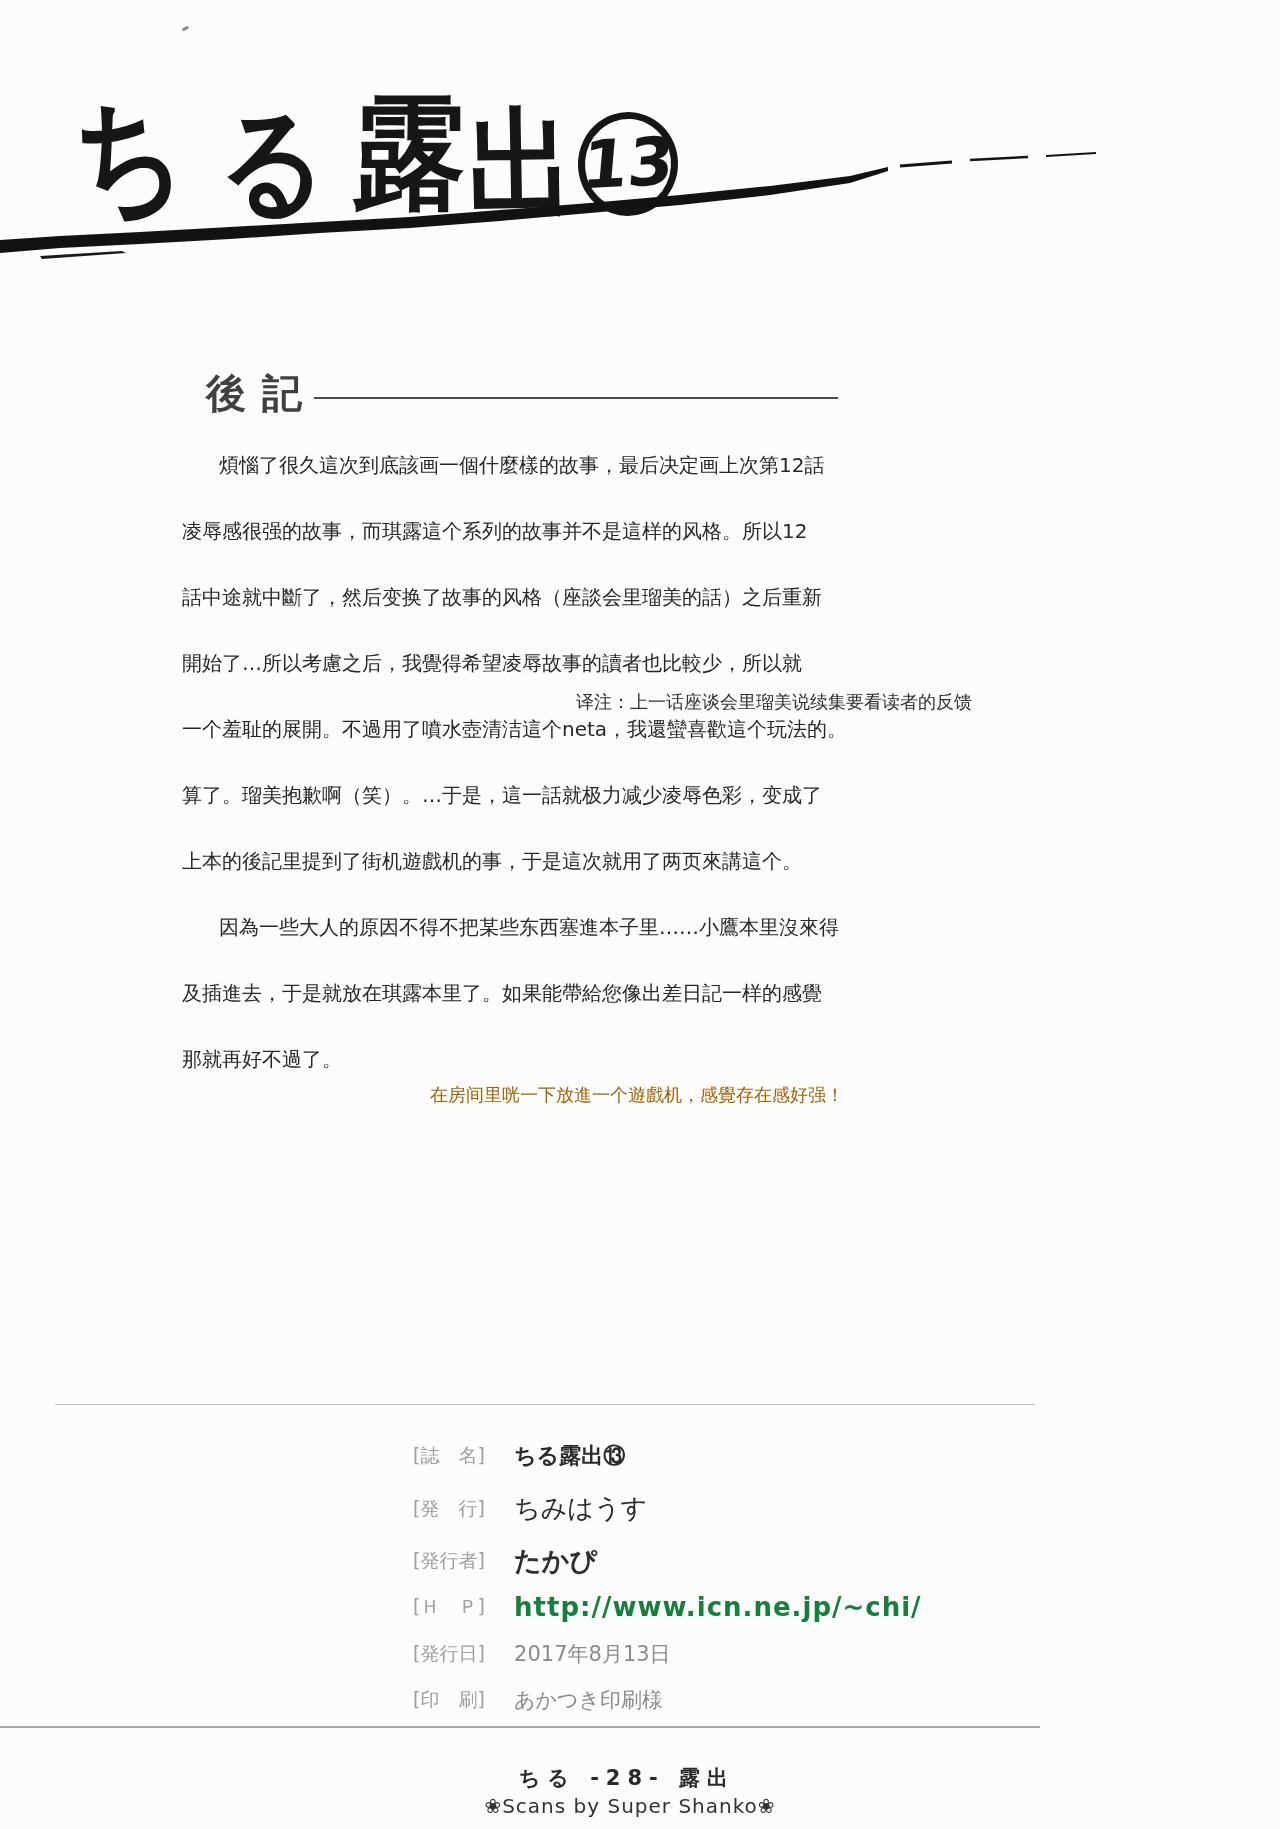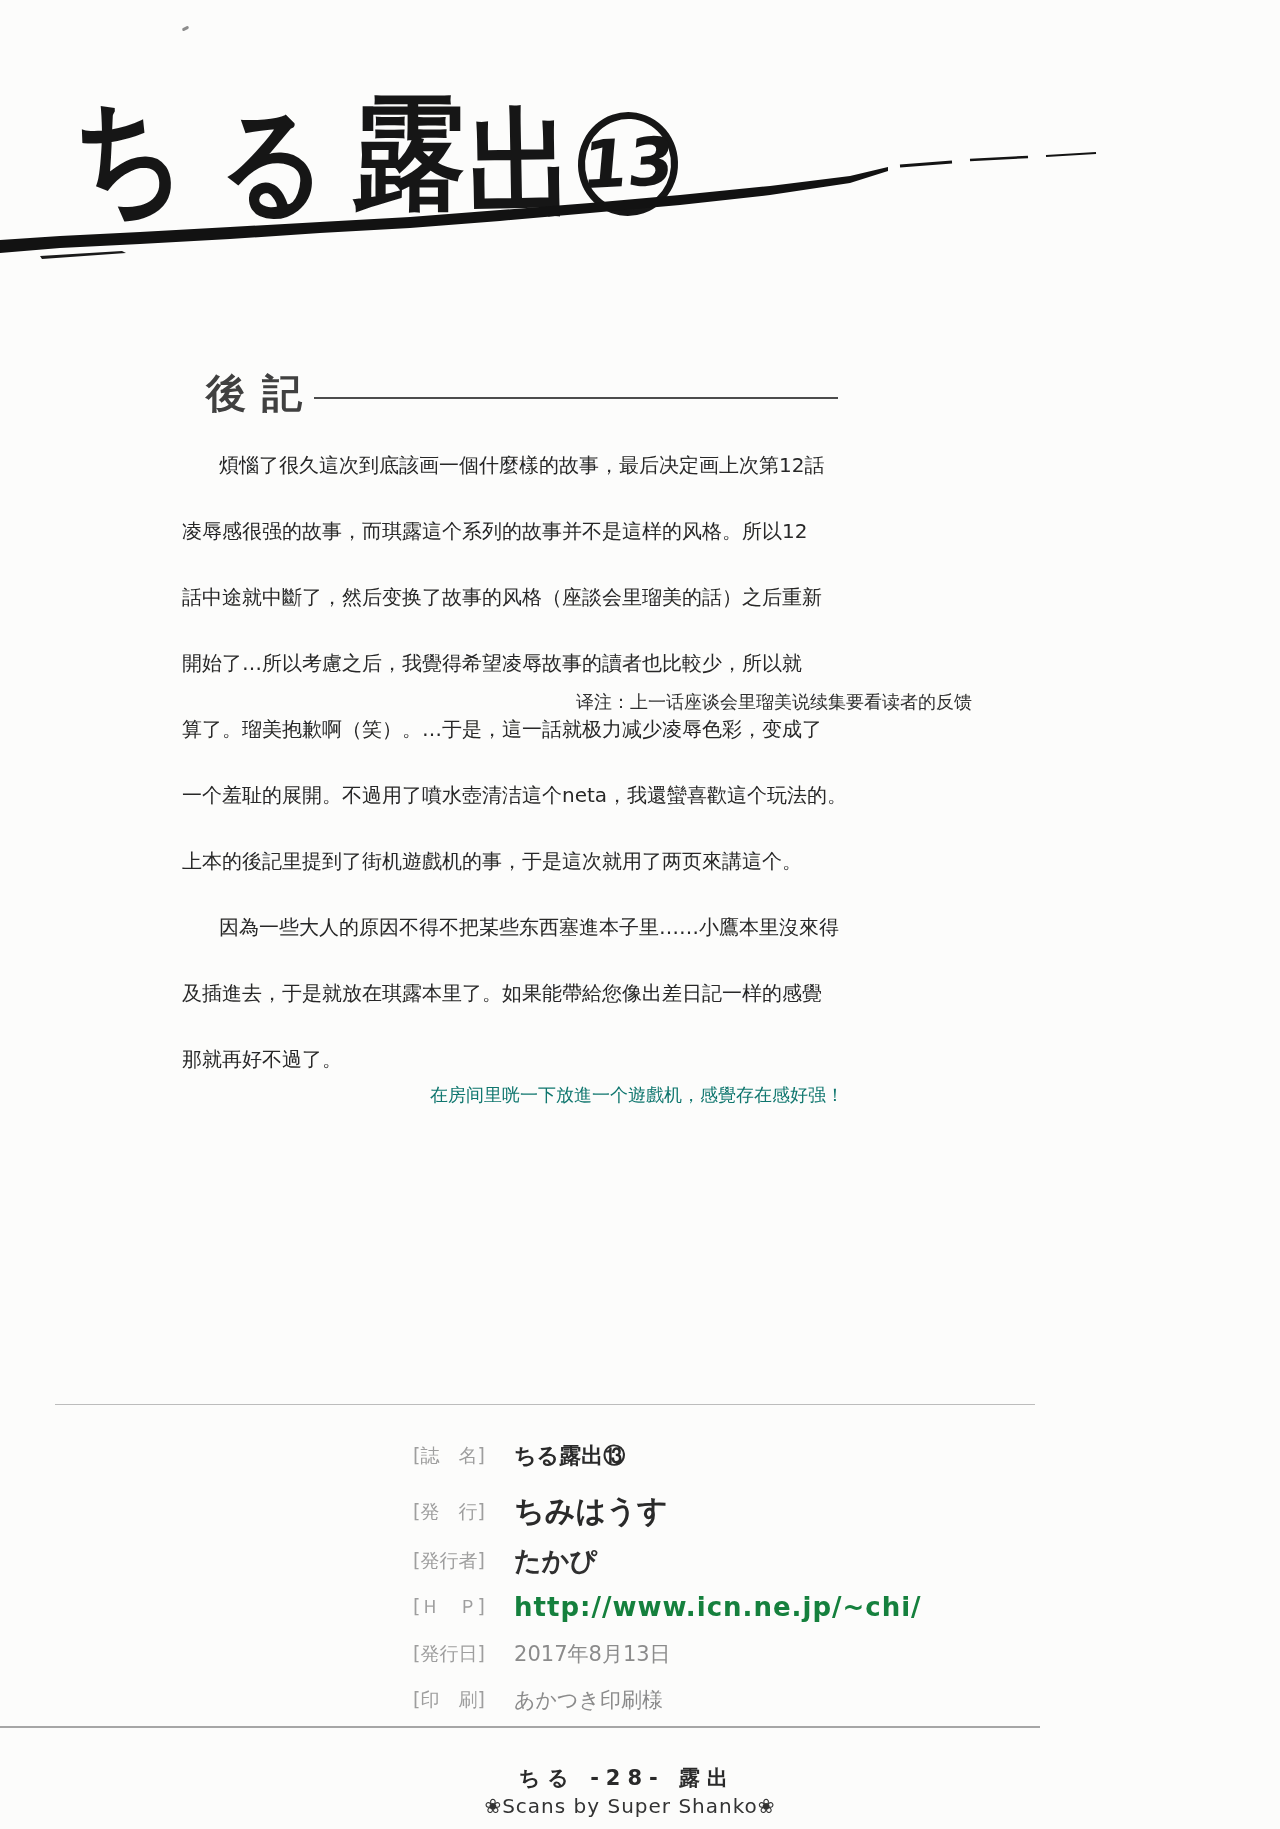--- a/index.html
+++ b/index.html
@@ -44,32 +44,32 @@
     font-size:20px; color:#272727; }
   .bl { height:66px; line-height:66px; white-space:nowrap; }
   .indent { text-indent:37px; }
 
   .translator-note {
     position:absolute; left:576px; top:690px;
     font-size:18px; color:#303030; white-space:nowrap;
   }
   .margin-note {
     position:absolute; left:430px; top:1083px;
-    font-size:18px; color:#0f766e; white-space:nowrap;
+    font-size:18px; color:#a16207; white-space:nowrap;
   }
 
   
   .rule-top    { position:absolute; left:55px; top:1404px; width:980px;  height:1px; background:#bcbcbc; }
   .rule-bottom { position:absolute; left:0;    top:1726px; width:1040px; height:2px; background:#a6a6a6; }
 
   .col-row { position:absolute; left:413px; white-space:nowrap; }
   .col-label { display:inline-block; width:96px; color:#9e9e9e; font-size:19px; vertical-align:middle; }
   .col-value { vertical-align:middle; }
   #cr0 { top:1441px; } #cr0 .col-value { font-size:22px; font-weight:bold; color:#2a2a2a; }
-  #cr1 { top:1491px; } #cr1 .col-value { font-size:30px; font-weight:bold; color:#2a2a2a; }
+  #cr1 { top:1491px; } #cr1 .col-value { font-size:26px; font-weight:normal; color:#2a2a2a; }
   #cr2 { top:1543px; } #cr2 .col-value { font-size:27px; font-weight:bold; color:#2f2f2f; }
   #cr3 { top:1592px; } #cr3 .col-value { font-size:26px; font-weight:bold; color:#15803d; letter-spacing:1px; }
   #cr4 { top:1640px; } #cr4 .col-value { font-size:21px; color:#8b8b8b; }
   #cr5 { top:1686px; } #cr5 .col-value { font-size:21px; color:#8b8b8b; }
 
   
   .footer-page {
     position:absolute; left:0; right:0; top:1764px; text-align:center;
     font-size:21px; font-weight:600; letter-spacing:7px; color:#2a2a2a;
     transform:translateX(-13px);
@@ -106,22 +106,22 @@
 </svg>
 
 <div class="afterword-heading">後記</div>
 <div class="heading-rule"></div>
 
 <div id="body-text">
   <div class="bl indent">煩惱了很久這次到底該画一個什麼樣的故事，最后决定画上次第12話</div>
   <div class="bl">凌辱感很强的故事，而琪露這个系列的故事并不是這样的风格。所以12</div>
   <div class="bl">話中途就中斷了，然后变换了故事的风格（座談会里瑠美的話）之后重新</div>
   <div class="bl">開始了…所以考慮之后，我覺得希望凌辱故事的讀者也比較少，所以就</div>
+  <div class="bl">一个羞耻的展開。不過用了噴水壺清洁這个neta，我還蠻喜歡這个玩法的。</div>
   <div class="bl">算了。瑠美抱歉啊（笑）。…于是，這一話就极力减少凌辱色彩，变成了</div>
-  <div class="bl">一个羞耻的展開。不過用了噴水壺清洁這个neta，我還蠻喜歡這个玩法的。</div>
   <div class="bl">上本的後記里提到了街机遊戲机的事，于是這次就用了两页來講這个。</div>
   <div class="bl indent">因為一些大人的原因不得不把某些东西塞進本子里……小鷹本里沒來得</div>
   <div class="bl">及插進去，于是就放在琪露本里了。如果能帶給您像出差日記一样的感覺</div>
   <div class="bl">那就再好不過了。</div>
 </div>
 
 <div class="translator-note">译注：上一话座谈会里瑠美说续集要看读者的反馈</div>
 <div class="margin-note">在房间里咣一下放進一个遊戲机，感覺存在感好强！</div>
 
 <div class="rule-top"></div>

